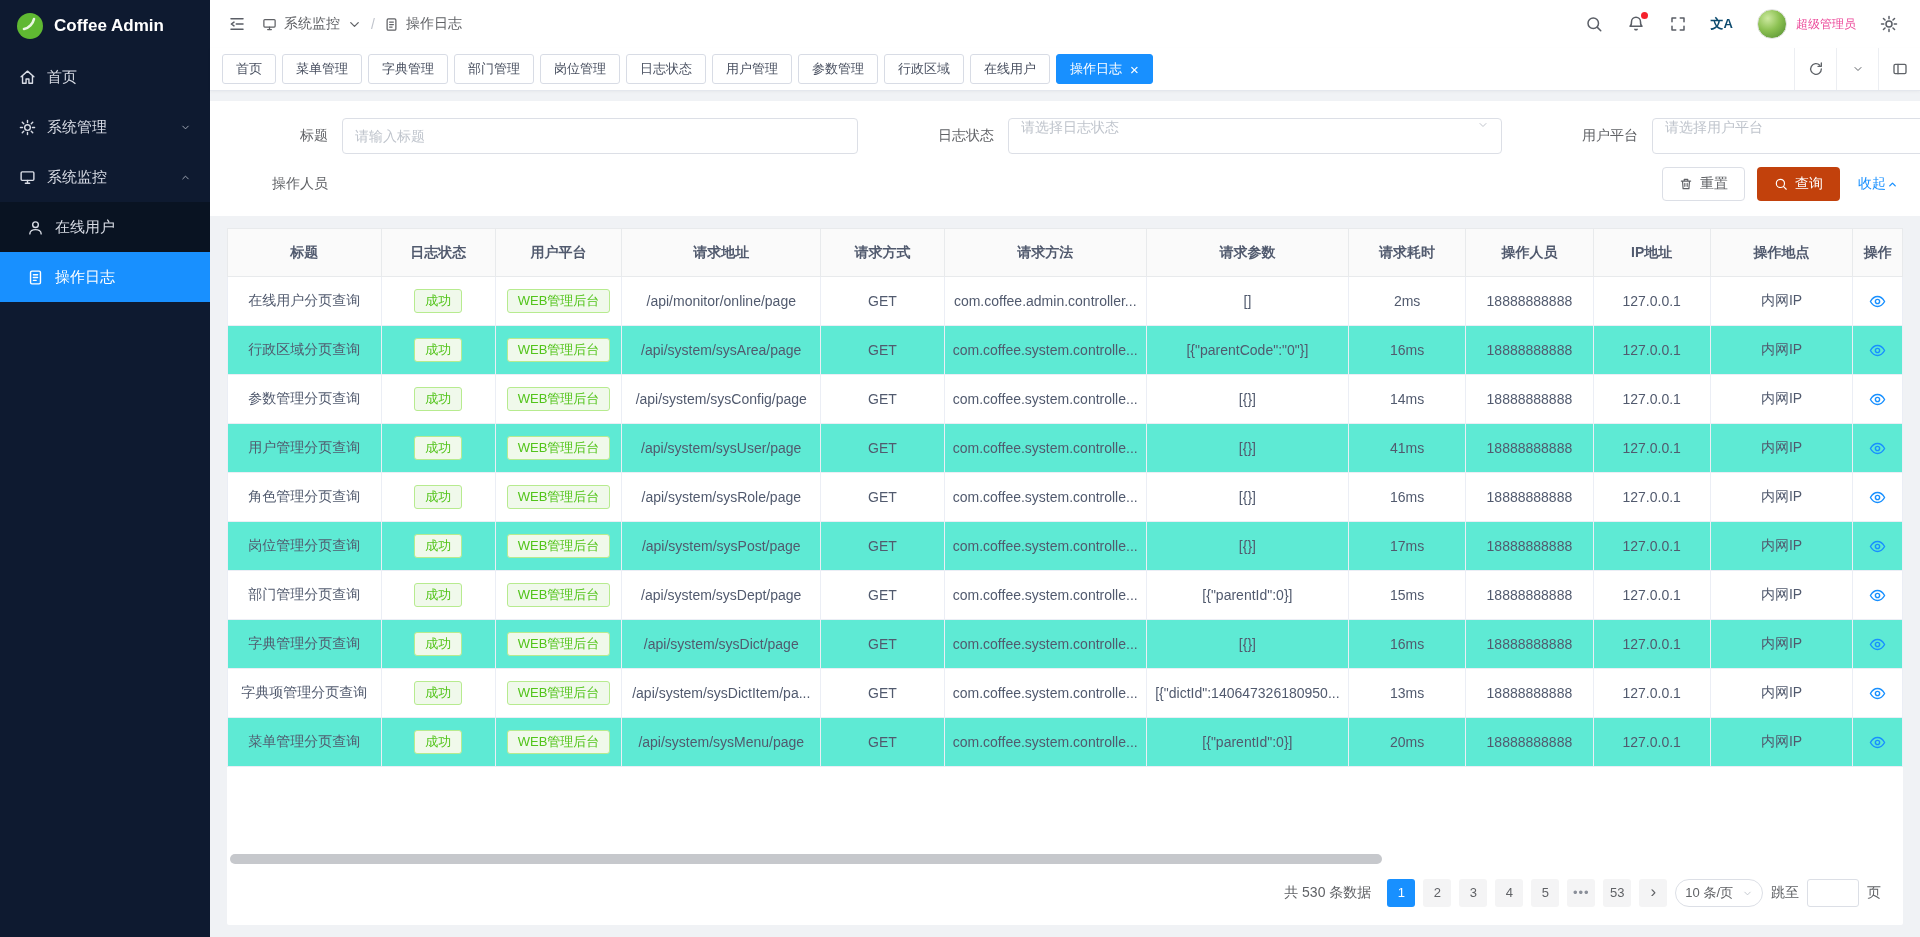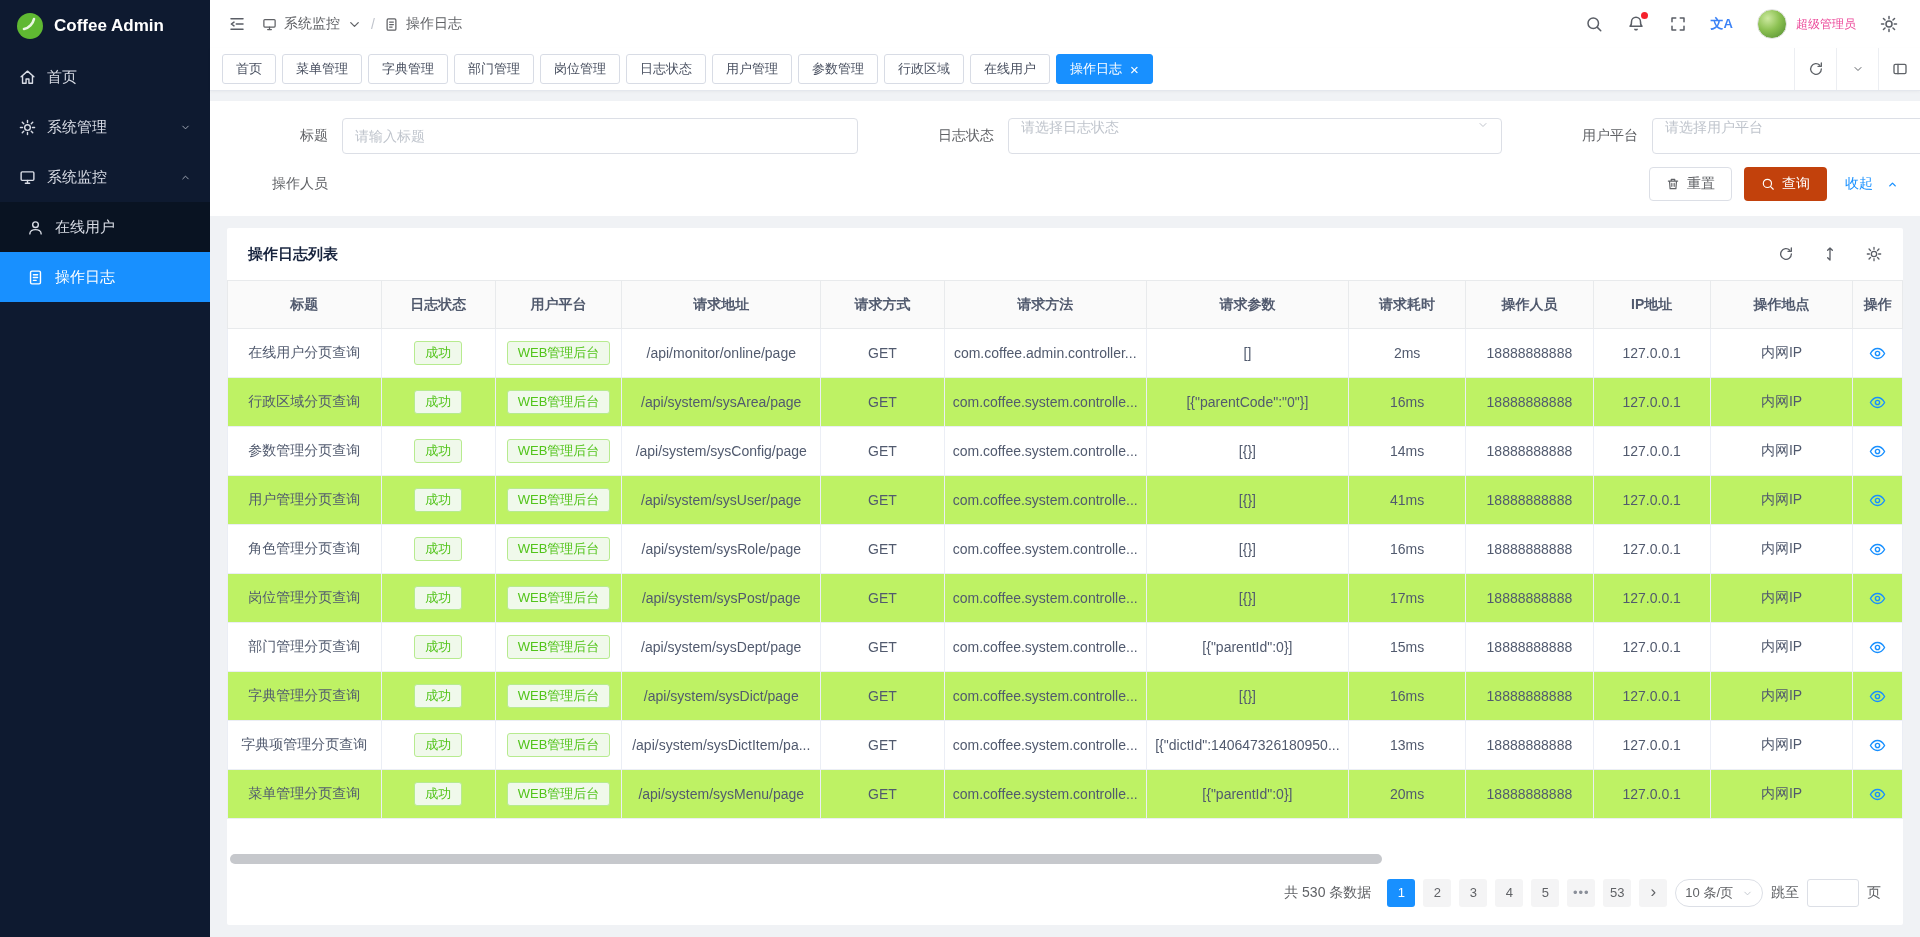--- a/index.html
+++ b/index.html
@@ -31,21 +31,21 @@
   .topbar { height:48px; background:#fff; display:flex; align-items:center; justify-content:space-between; padding:0 22px 0 18px; flex-shrink:0; }
   .topbar-left { display:flex; align-items:center; gap:16px; color:#5a5e66; }
   .icon-btn { color:#5a5e66; cursor:pointer; display:flex; align-items:center; }
   .icon-btn .ic { width:18px; height:18px; }
   .breadcrumb { display:flex; align-items:center; gap:7px; font-size:14px; color:#606266; }
   .breadcrumb .ic { width:15px; height:15px; }
   .crumb-sep { color:#c0c4cc; margin:0 2px; }
   .topbar-right { display:flex; align-items:center; gap:24px; color:#5a5e66; }
   .bell-wrap { position:relative; }
   .dot { position:absolute; top:-3px; right:-3px; width:7px; height:7px; background:#f5222d; border-radius:50%; }
-  .translate { font-size:13px; font-weight:bold; color:#3b82f6; cursor:pointer; letter-spacing:0; }
+  .translate { font-size:13px; font-weight:bold; color:#0c4a6e; cursor:pointer; letter-spacing:0; }
   .user-block { display:flex; align-items:center; gap:9px; cursor:pointer; }
   .avatar { width:30px; height:30px; border-radius:50%; background:radial-gradient(circle at 35% 30%, #cde9a0 0%, #8cc152 45%, #4e8a2e 100%); border:1px solid #e3e3e3; }
   .username { font-size:12px; color:#ec4899; }
 
   
   .tabbar { height:43px; background:#fff; border-bottom:1px solid #e4e7ed; display:flex; align-items:center; padding-left:12px; flex-shrink:0; box-shadow:0 1px 3px rgba(0,0,0,0.04); }
   .tabs { display:flex; gap:6px; flex:1; align-items:center; overflow:hidden; }
   .tab { height:30px; display:flex; align-items:center; gap:6px; padding:0 13px; border:1px solid #d8dce5; border-radius:3px; font-size:13px; color:#495060; background:#fff; cursor:pointer; white-space:nowrap; }
   .tab.active { background:#1890ff; border-color:#1890ff; color:#fff; }
   .tab-close { font-size:15px; line-height:1; margin-left:2px; }
@@ -65,34 +65,34 @@
   input.control { width:516px; }
   input.control::placeholder { color:#bfc4cc; }
   .select { width:494px; display:flex; justify-content:space-between; cursor:pointer; }
   .select .ph { color:#bfc4cc; }
   .select .ic { width:12px; height:12px; color:#c0c4cc; }
   .actions { margin-left:auto; display:flex; align-items:center; gap:12px; }
   .btn { height:34px; border-radius:4px; font-size:14px; display:flex; align-items:center; gap:7px; padding:0 16px; cursor:pointer; border:1px solid transparent; background:#fff; font-family:inherit; }
   .btn .ic { width:14px; height:14px; }
   .btn.reset { border-color:#dcdfe6; color:#606266; }
   .btn.query { background:#c2410c; color:#fff;font-family:Liberation Serif, serif; }
-  .link-collapse { color:#1890ff; font-size:14px; display:flex; align-items:center; gap:14px; cursor:pointer; margin-left:6px; }
+  .link-collapse { color:#1890ff; font-size:14px; display:flex; align-items:center; gap:1px; cursor:pointer; margin-left:6px; }
   .link-collapse .ic { width:11px; height:11px; stroke-width:3; }
 
   
   .table-card { background:#fff; margin:12px 17px; flex:1; display:flex; flex-direction:column; min-height:0; border-radius:2px; }
   .card-head { height:52px; display:flex; align-items:center; padding:0 21px; flex-shrink:0; }
   .card-title { font-size:15px; color:#17233d; font-weight:bold; flex:1; }
   .head-icons { display:flex; gap:28px; color:#515a6e; }
   .head-icons .icon-btn .ic { width:16px; height:16px; }
 
   table { width:100%; border-collapse:collapse; table-layout:fixed; }
   th { background:#fafafa; height:48px; font-size:14px; color:#515a6e; font-weight:bold; border:1px solid #e8eaec; padding:0 6px; white-space:nowrap; overflow:hidden; }
   td { height:49px; font-size:14px; color:#515a6e; text-align:center; border:1px solid #ebeef5; padding:0 8px; overflow:hidden; white-space:nowrap; text-overflow:ellipsis; }
-  tr.even td { background:#bef264; }
+  tr.even td { background:#5eead4; }
   .badge { display:inline-block; padding:3px 10px; font-size:13px; color:#52c41a; background:#f0f9eb; border:1px solid #b7eb8f; border-radius:3px; line-height:1.3; }
   th.action-col, td.action-cell { border-left:1px solid #dfe3e8; box-shadow:-4px 0 5px -4px rgba(0,0,0,0.08); }
   .eye { width:17px; height:17px; color:#1890ff; margin:0 auto; cursor:pointer; }
 
   .spacer { flex:1; }
   .hscroll { height:12px; margin:0 3px 6px 3px; flex-shrink:0; display:flex; align-items:center; }
   .hthumb { width:69%; height:10px; background:#c6c8cc; border-radius:5px; cursor:pointer; }
 
   .pagination { display:flex; align-items:center; justify-content:flex-end; gap:8px; padding:8px 22px 18px 22px; font-size:14px; color:#606266; flex-shrink:0; }
   .total-text { margin-right:8px; }
@@ -333,42 +333,20 @@
               <span>收起</span>
               <svg class="ic" viewBox="0 0 24 24">
                   <path d="M6 15l6-6 6 6"></path>
                 </svg>
             </span>
           </div>
         </div>
       </section>
 
       <section class="table-card">
-        <div class="card-head">
-          <span class="card-title">操作日志列表</span>
-          <div class="head-icons">
-            <span class="icon-btn">
-              <svg class="ic" viewBox="0 0 24 24">
-                  <path d="M20 12a8 8 0 1 1-2.34-5.66"></path>
-                  <path d="M20 3v5h-5"></path>
-                </svg>
-            </span>
-            <span class="icon-btn">
-              <svg class="ic" viewBox="0 0 24 24">
-                  <path d="M12 3v18M8.5 6.5L12 3l3.5 3.5M8.5 17.5L12 21l-3.5-3.5"></path>
-                </svg>
-            </span>
-            <span class="icon-btn">
-              <svg class="ic" viewBox="0 0 24 24">
-                  <circle cx="12" cy="12" r="4"></circle>
-                  <path d="M12 2v3M12 19v3M2 12h3M19 12h3M4.6 4.6l2.1 2.1M17.3 17.3l2.1 2.1M19.4 4.6l-2.1 2.1M6.7 17.3l-2.1 2.1"></path>
-                </svg>
-            </span>
-          </div>
-        </div>
 
         <div class="table-wrap">
           <table>
             <colgroup>
               <col style="width:152px">
                 <col style="width:113px">
                 <col style="width:125px">
                 <col style="width:197px">
               <col style="width:122px">
                 <col style="width:200px">

